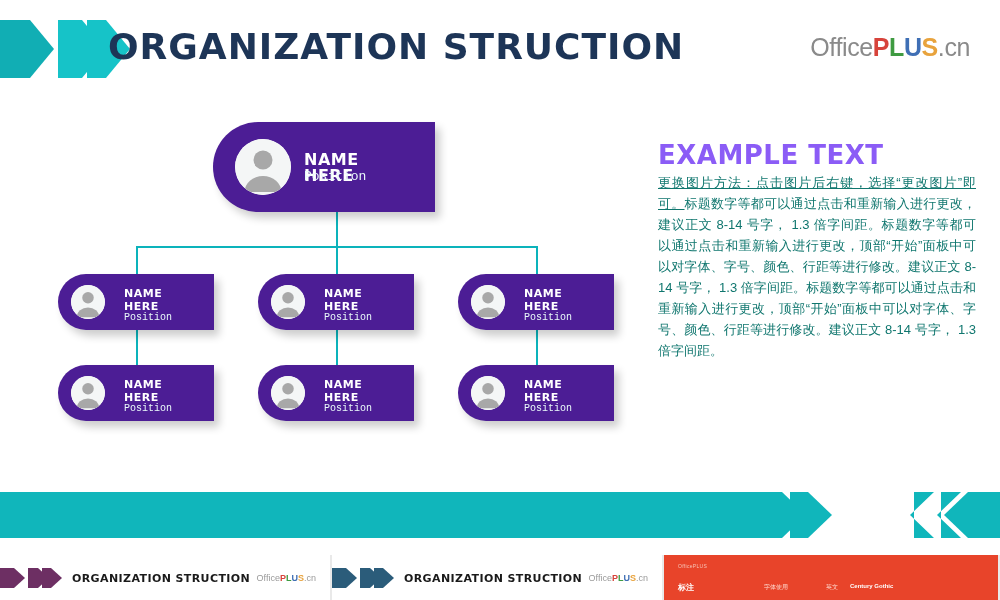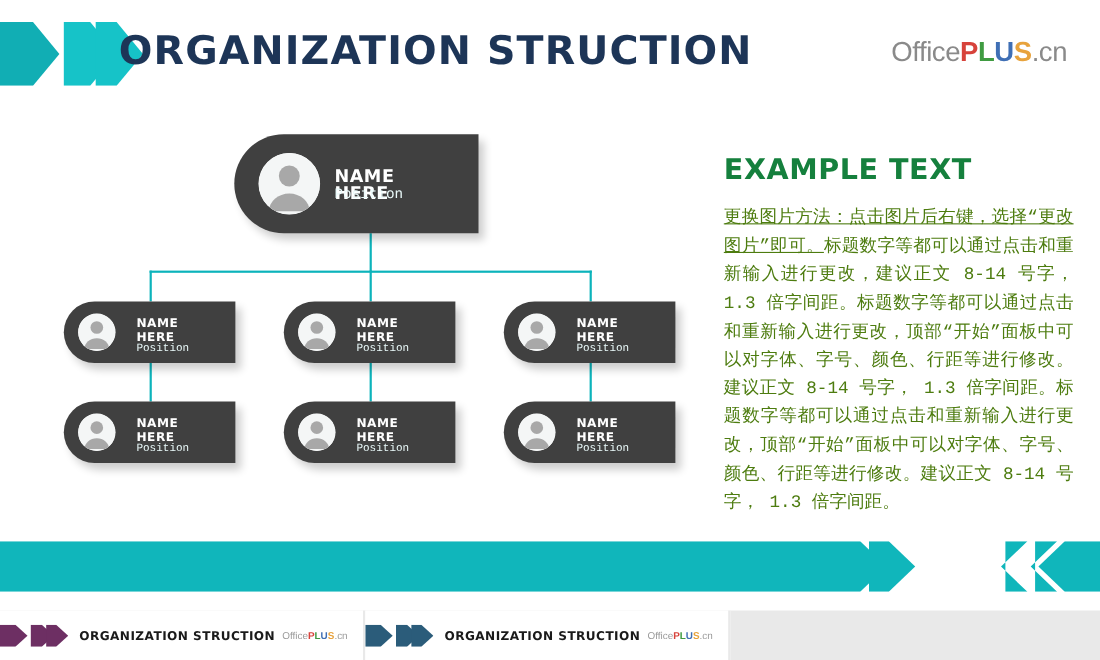--- a/index.html
+++ b/index.html
@@ -42,21 +42,21 @@
   .logo .u { color: #3f6fb5; font-weight: bold; }
   .logo .s { color: #e8a33d; font-weight: bold; }
   .logo .cn { color: #8a8a8a; }
 
   
   #chart { position: absolute; left: 0; top: 0; width: 650px; height: 470px; }
   .conn { position: absolute; background: #0cb3bb; }
 
   .node {
     position: absolute;
-    background: #404040;
+    background: #4c1d95;
     border-radius: 40px 0 0 40px;
     box-shadow: 5px 6px 8px rgba(0,0,0,0.20);
   }
   .node.top {
     border-radius: 48px 0 0 48px;
   }
   .avatar {
     position: absolute;
     border-radius: 50%;
     background: #f4f6f6;
@@ -84,30 +84,30 @@
   .node.top .nm  { font-size: 16px; }
   .node.top .pos { font-size: 13px; margin-top: -4px; }
   
   .node.child .nm  { font-size: 11px; }
   .node.child .pos { font-size: 10px; }
 
   
   #right { position: absolute; left: 658px; top: 140px; width: 318px; }
   .ex-title {
     font-size: 26px; font-weight: bold;
-    color: #15803d;
+    color: #8b5cf6;
     font-family: "DejaVu Sans", sans-serif;
     letter-spacing: 0.5px;
-    margin-bottom: 16px;
+    margin-bottom: 2px;
   }
   .body-txt {
-    font-size: 16px;
+    font-size: 13px;
     line-height: 1.62;
-    color: #4d7c0f;
-    font-family: Liberation Mono, monospace;
+    color: #0f766e;
+    font-family: Liberation Sans, sans-serif;
     text-align: justify;
   }
   .body-txt .u { text-decoration: underline; }
 
   
   #banner { position: absolute; left: 0; top: 492px; width: 1000px; height: 46px; }
 
   
   #strip {
     position: absolute; left: 0; top: 555px;
@@ -314,13 +314,20 @@
   <div class="thumb t2">
     <svg class="th-chev" viewBox="0 0 62 20">
       <path d="M0,0 L14,0 L25,10 L14,20 L0,20 Z" fill="#2b5c7a"></path>
       <path d="M28,0 L38,0 L49,10 L38,20 L28,20 Z" fill="#2b5c7a"></path>
       <path d="M42,0 L51,0 L62,10 L51,20 L42,20 Z" fill="#2b5c7a"></path>
     </svg>
     <div class="th-title">ORGANIZATION STRUCTION</div>
     <div class="th-logo"><span class="g">Office</span><span class="p">P</span><span class="l">L</span><span class="u">U</span><span class="s">S</span><span class="cn">.cn</span></div>
   </div>
 
+  <div class="thumb t3">
+    <div class="red-brand">OfficePLUS</div>
+    <div class="red-r1">标注</div>
+    <div class="red-r2">字体使用</div>
+    <div class="red-r3">英文</div>
+    <div class="red-r4">Century Gothic</div>
+  </div>
 </div>
 
 </body></html>

